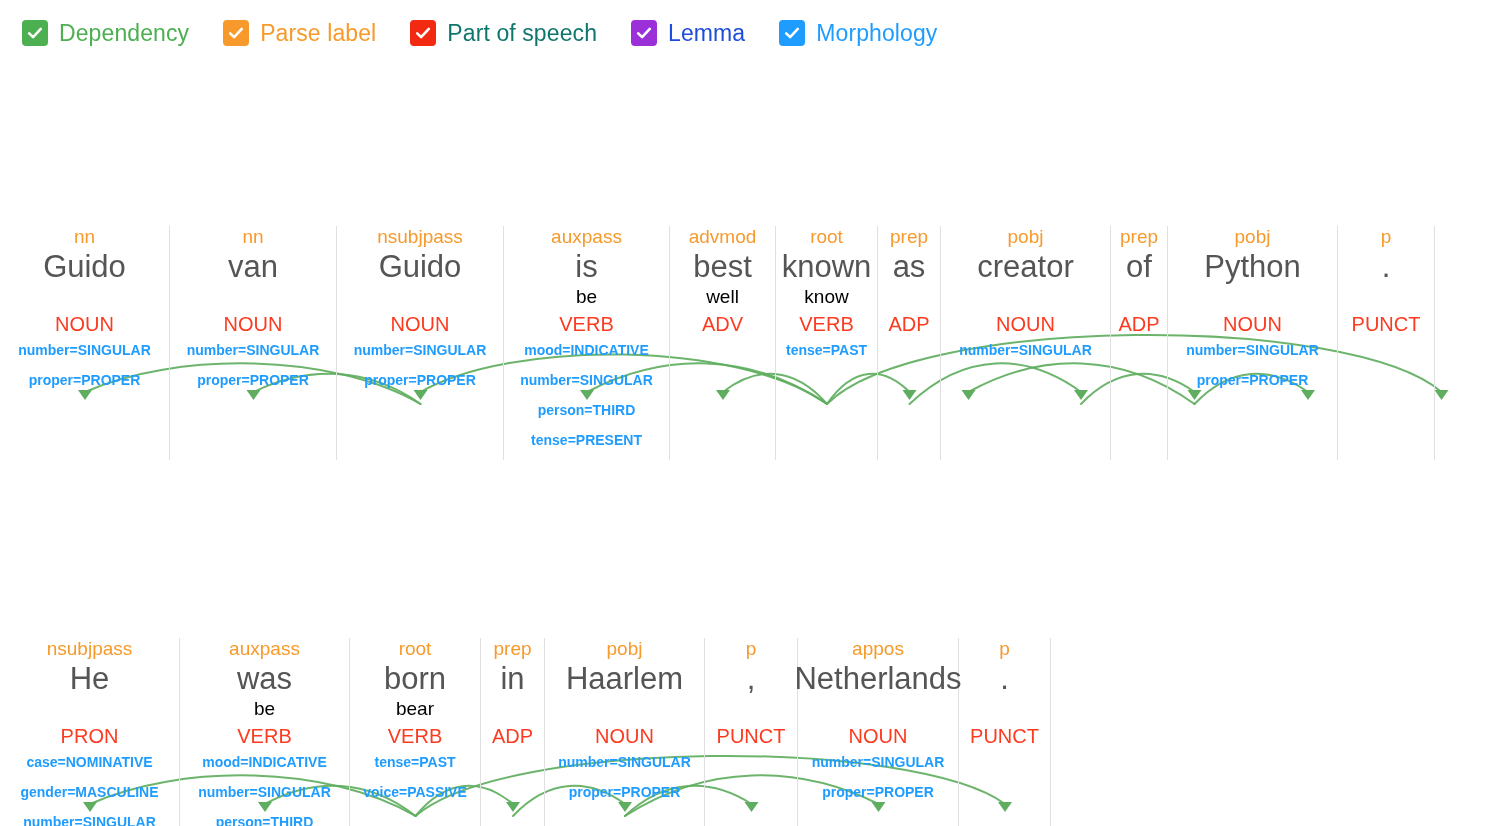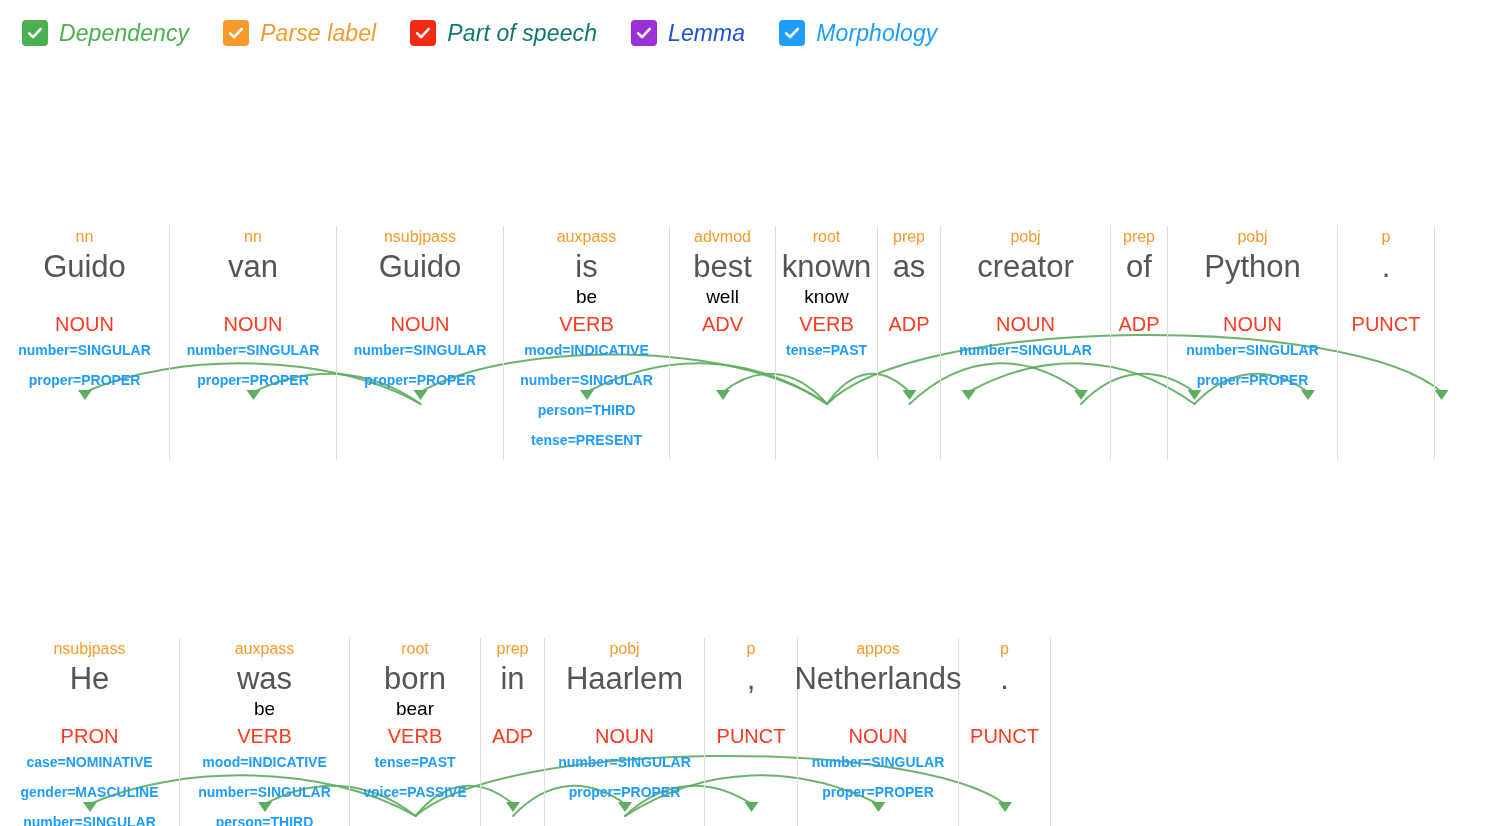--- a/index.html
+++ b/index.html
@@ -40,21 +40,20 @@
     align-items: center;
     justify-content: center;
     flex: 0 0 auto;
   }
   .legend-box svg { display: block; }
   .legend-label {
     font-size: 23px;
     margin-left: 11px;
     white-space: nowrap;
     letter-spacing: 0.1px;
-    font-style: italic;
   }
 
   
   .sentence {
     position: relative;
     width: 1490px;
   }
   .arc-layer {
     position: absolute;
     left: 0;
@@ -72,21 +71,21 @@
     display: flex;
     flex-direction: column;
     align-items: center;
     box-sizing: border-box;
     padding: 0 10px;
     border-right: 1px solid #e0e0e0;
   }
   .word-col.last { border-right: 1px solid #e0e0e0; }
 
   .dep-label {
-    font-size: 16px;
+    font-size: 19px;
     color: #f79a2b;
     line-height: 22px;
     height: 26px;
     white-space: nowrap;
   }
   .token {
     font-size: 31px;
     color: #555555;
     line-height: 30px;
     height: 34px;

